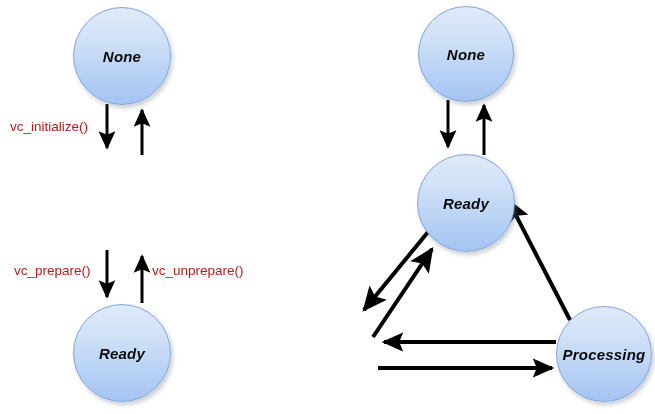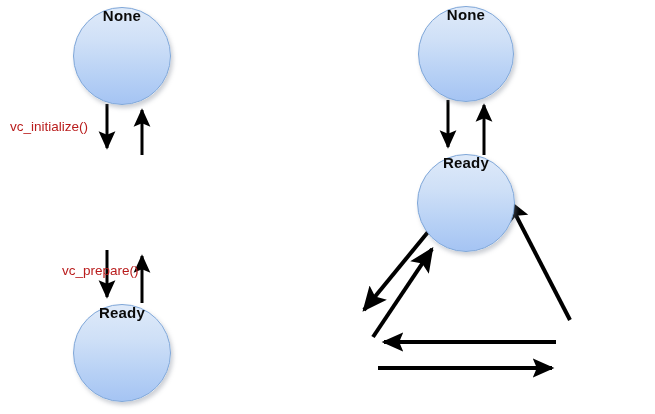--- a/index.html
+++ b/index.html
@@ -24,23 +24,24 @@
     width: 655px;
     height: 414px;
   }
   .node {
     position: absolute;
     border-radius: 50%;
     border: 1px solid #7ea6d8;
     background: linear-gradient(to bottom, #dfeaf9 0%, #cfe0f7 35%, #b6d0f5 72%, #a5c4f3 100%);
     box-shadow: 2px 3px 4px rgba(120,130,145,0.38);
     display: flex;
-    align-items: flex-start;
+    align-items: center;
     justify-content: center;
     box-sizing: border-box;
+    font-style: italic;
   }
   .node-label {
     font-family: "Liberation Sans", sans-serif;
     font-weight: bold;
     font-size: 15px;
     color: #0a0a0a;
     letter-spacing: 0.2px;
     white-space: nowrap;
     text-align: center;
     line-height: 1;
@@ -106,22 +107,26 @@
   </svg>
 
   <div class="node" style="left:73px; top:7px; width:98px; height:98px;">
     <span class="node-label">None</span>
   </div>
   <div class="node" style="left:73px; top:304px; width:98px; height:98px;">
     <span class="node-label">Ready</span>
   </div>
 
   <div class="edge-label" style="left:10px; top:120px;">vc_initialize()</div>
-  <div class="edge-label" style="left:14px; top:264px;margin-left:48px;">vc_prepare()</div>
+  <div class="edge-label" style="left:14px; top:264px;">vc_prepare()</div>
+  <div class="edge-label" style="left:152px; top:264px;">vc_unprepare()</div>
 
   <div class="node" style="left:418px; top:6px; width:96px; height:96px;">
     <span class="node-label">None</span>
   </div>
   <div class="node" style="left:417px; top:154px; width:98px; height:98px;">
     <span class="node-label">Ready</span>
   </div>
+  <div class="node" style="left:556px; top:306px; width:96px; height:96px;">
+    <span class="node-label">Processing</span>
+  </div>
 
 </div>
 
 </body></html>

